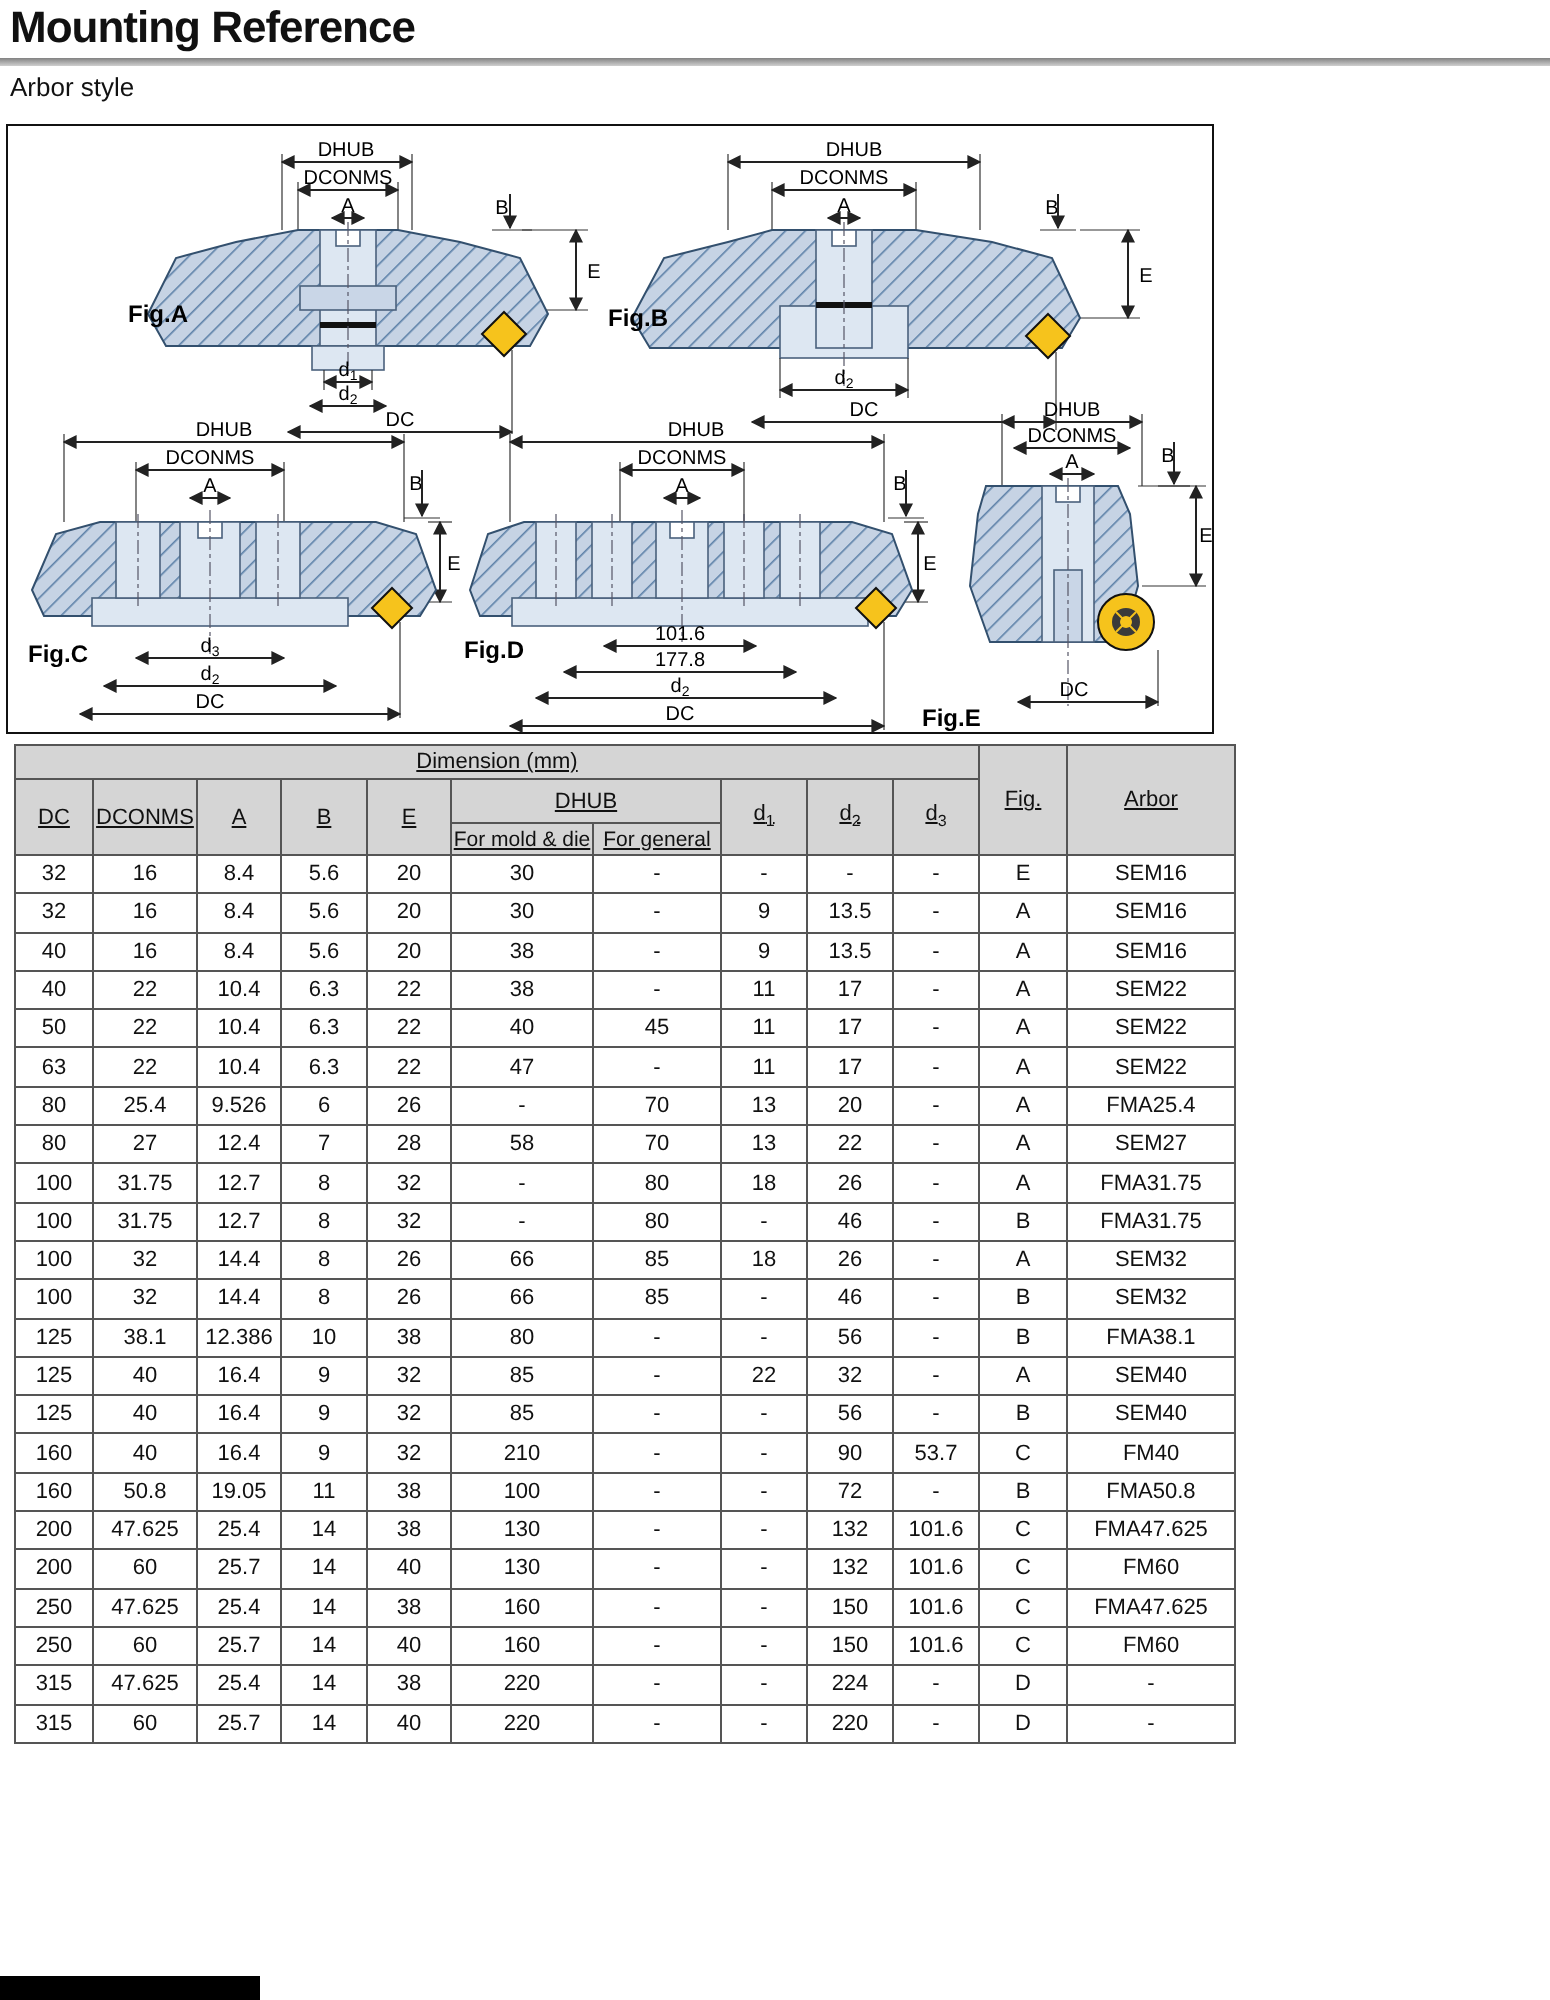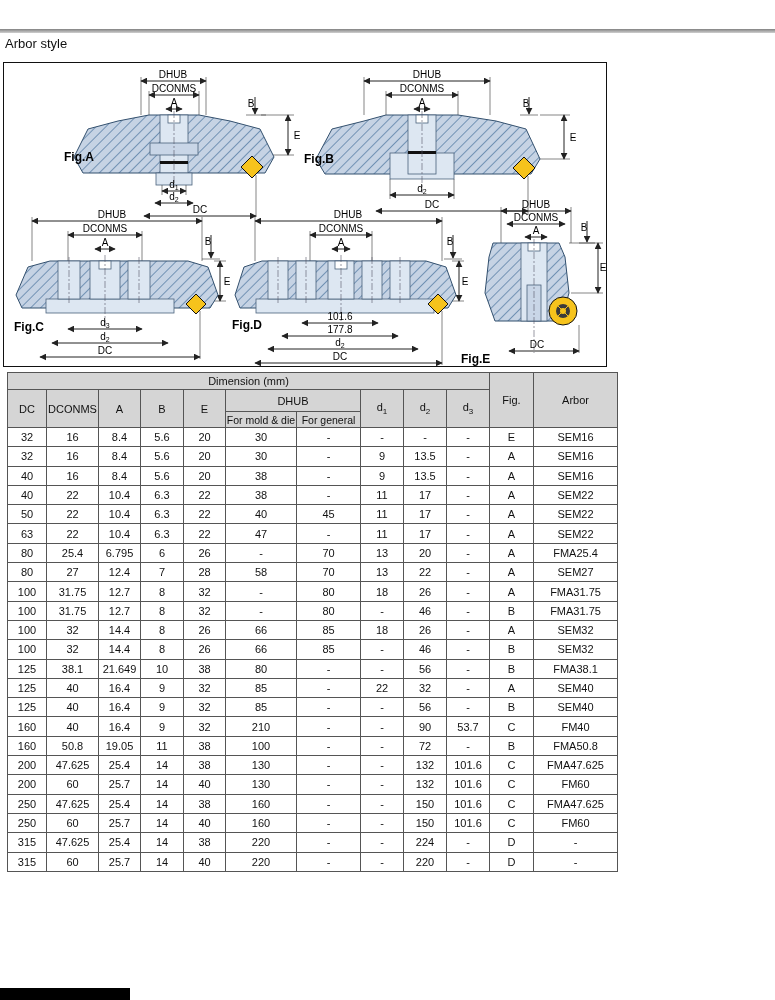--- a/index.html
+++ b/index.html
@@ -22,36 +22,37 @@
   .bd{fill:url(#hat);stroke:#33506e;stroke-width:1;}
   .lt{fill:#dde7f2;stroke:#4a617c;stroke-width:0.8;}
   .pl{fill:#c9d6e7;stroke:#4a617c;stroke-width:0.8;}
   .ins{fill:#f6c31c;stroke:#111;stroke-width:1;}
   .notch{fill:#fff;stroke:#4a617c;stroke-width:0.8;}
 
   .tablewrap{position:absolute;left:7px;top:372px;}
   table{border-collapse:collapse;font-size:11px;table-layout:fixed;}
   th,td{border:1px solid #555;text-align:center;padding:0;overflow:hidden;white-space:nowrap;}
   table{border:1px solid #333;}
-  th{background:#d5d5d5;font-weight:normal;}
+  th{background:#d5d5d5;font-weight:normal;text-decoration:underline;}
   tr.hr1 th{height:16px;}
   tr.hr2 th{height:21px;}
   tr.hr3 th{height:15px;font-size:10.5px;margin-top:24px;}
   tbody td{height:18.3px;background:#fff;}
   sub{font-size:8px;}
 
   .note{position:absolute;left:5px;top:852px;font-size:11.5px;}
   .note .g{color:#f0a300;font-weight:bold;}
   .blackbar{position:absolute;left:0;top:988px;width:130px;height:12px;background:#000;}
 </style>
 </head>
 <body>
 
 <div class="page">
 
+  <div class="title">Mounting Reference</div>
   <div class="rule"></div>
   <div class="subtitle">Arbor style</div>
 
   <div class="panel">
     <svg width="0" height="0">
       <defs>
         <pattern id="hat" width="7" height="7" patternTransform="rotate(45)" patternUnits="userSpaceOnUse">
           <rect width="7" height="7" fill="#c6d3e4"></rect>
           <line x1="0" y1="0" x2="0" y2="7" stroke="#5d81a8" stroke-width="1.6"></line>
         </pattern>
@@ -377,21 +378,21 @@
             <td>11</td>
             <td>17</td>
             <td>-</td>
             <td>A</td>
             <td>SEM22</td>
           </tr>
 
           <tr>
             <td>80</td>
             <td>25.4</td>
-            <td>6.795</td>
+            <td>9.526</td>
             <td>6</td>
             <td>26</td>
             <td>-</td>
             <td>70</td>
             <td>13</td>
             <td>20</td>
             <td>-</td>
             <td>A</td>
             <td>FMA25.4</td>
           </tr>
@@ -467,21 +468,21 @@
             <td>-</td>
             <td>46</td>
             <td>-</td>
             <td>B</td>
             <td>SEM32</td>
           </tr>
 
           <tr>
             <td>125</td>
             <td>38.1</td>
-            <td>21.649</td>
+            <td>12.386</td>
             <td>10</td>
             <td>38</td>
             <td>80</td>
             <td>-</td>
             <td>-</td>
             <td>56</td>
             <td>-</td>
             <td>B</td>
             <td>FMA38.1</td>
           </tr>

